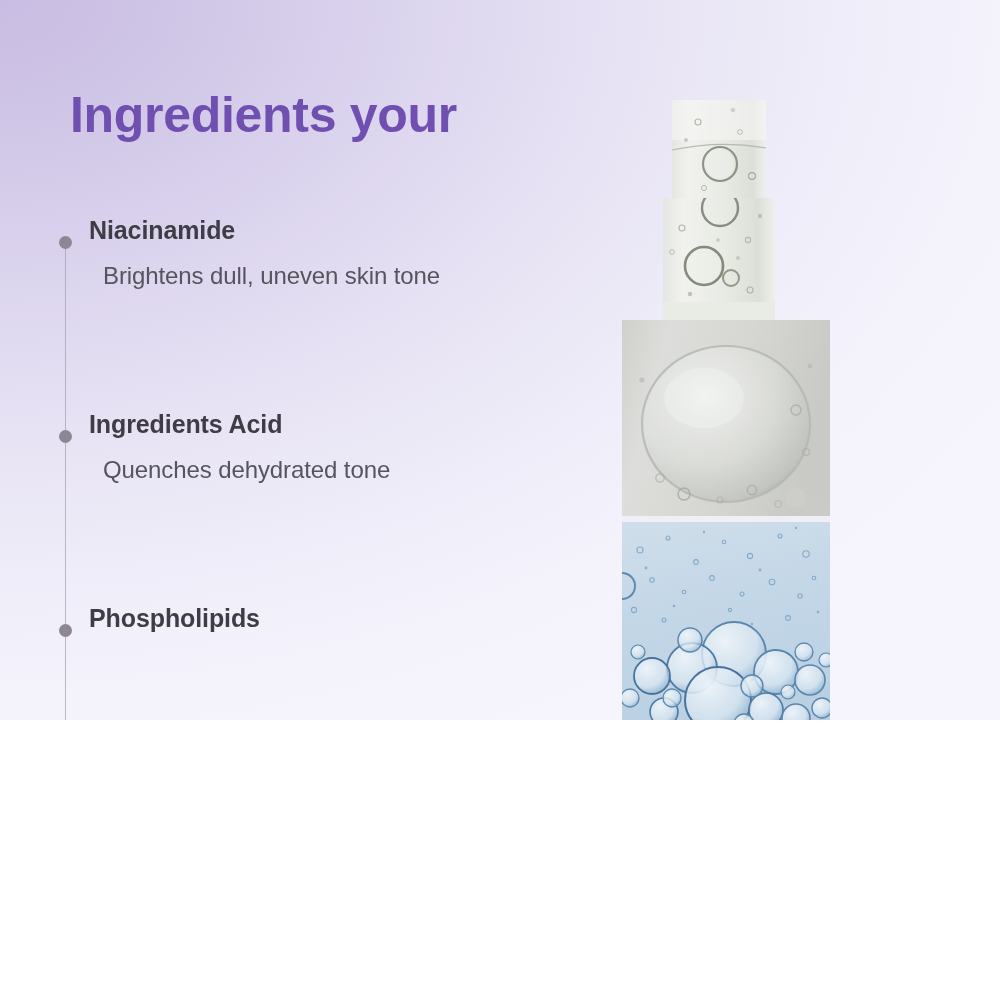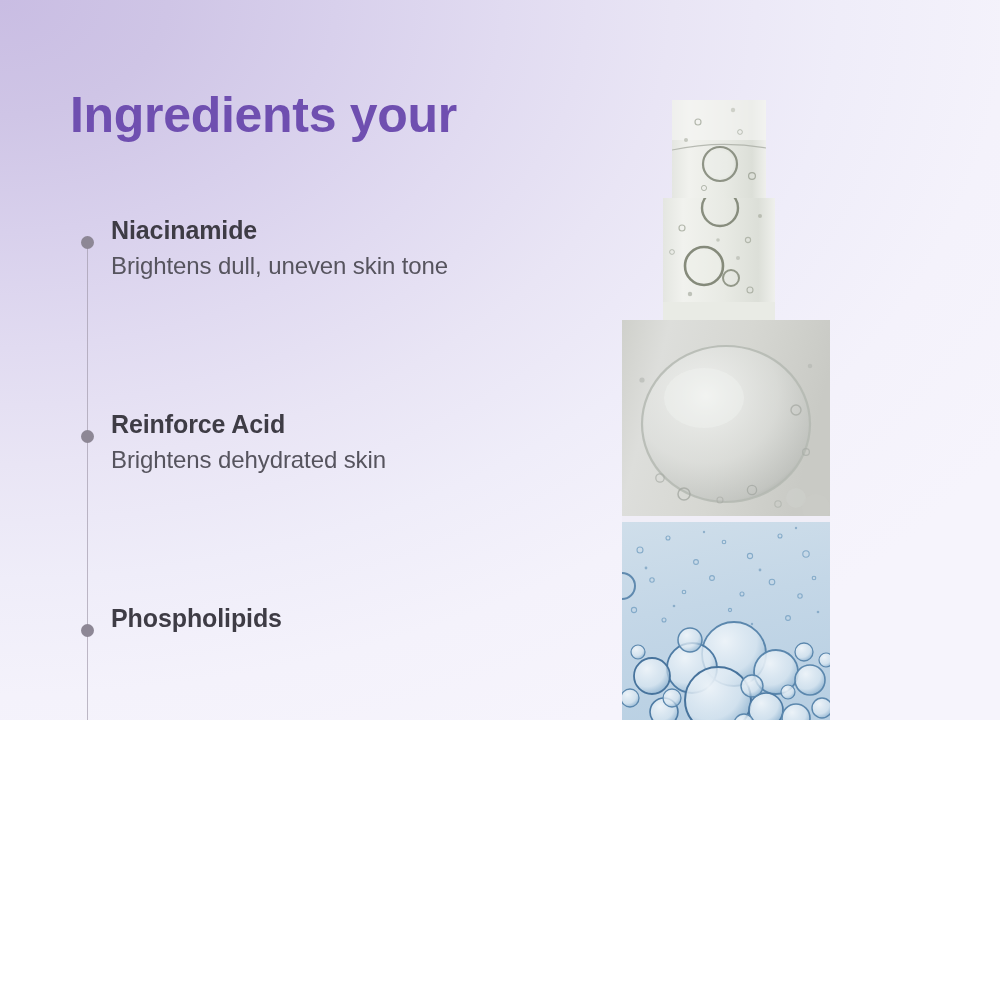--- a/index.html
+++ b/index.html
@@ -41,21 +41,21 @@
     line-height: 1.18;
     font-weight: 700;
     letter-spacing: -0.3px;
     color: #6f4fb0;
   }
   .headline .ln { display: block; }
 
   
   .ingredients {
     position: absolute;
-    left: 80px;
+    left: 58px;
     top: 215px;
     width: 540px;
   }
   .connector {
     position: absolute;
     left: 7px;
     top: 28px;
     width: 1px;
     height: 600px;
     background: #9e97a8;
@@ -86,21 +86,21 @@
     letter-spacing: -0.1px;
     line-height: 1.25;
     margin: 0 0 4px 0;
   }
   .ing-desc {
     font-size: 24px;
     font-weight: 400;
     color: #56545e;
     letter-spacing: -0.1px;
     line-height: 1.3;
-    margin: 0;
+    margin: 14px;
   }
 
   
   .product {
     position: absolute;
     left: 600px;
     top: 80px;
     width: 280px;
     height: 880px;
   }
@@ -122,22 +122,22 @@
       <span class="bullet"></span>
       <div class="ing-text">
         <p class="ing-name">Niacinamide</p>
         <p class="ing-desc">Brightens dull, uneven skin tone</p>
       </div>
     </div>
 
     <div class="ing-item">
       <span class="bullet"></span>
       <div class="ing-text">
-        <p class="ing-name">Reinforce Acid</p>
-        <p class="ing-desc">Brightens dehydrated skin</p>
+        <p class="ing-name">Ingredients Acid</p>
+        <p class="ing-desc">Quenches dehydrated tone</p>
       </div>
     </div>
 
 
     <div class="ing-item">
       <span class="bullet"></span>
       <div class="ing-text">
         <p class="ing-name">Phospholipids</p>
       </div>
     </div>

